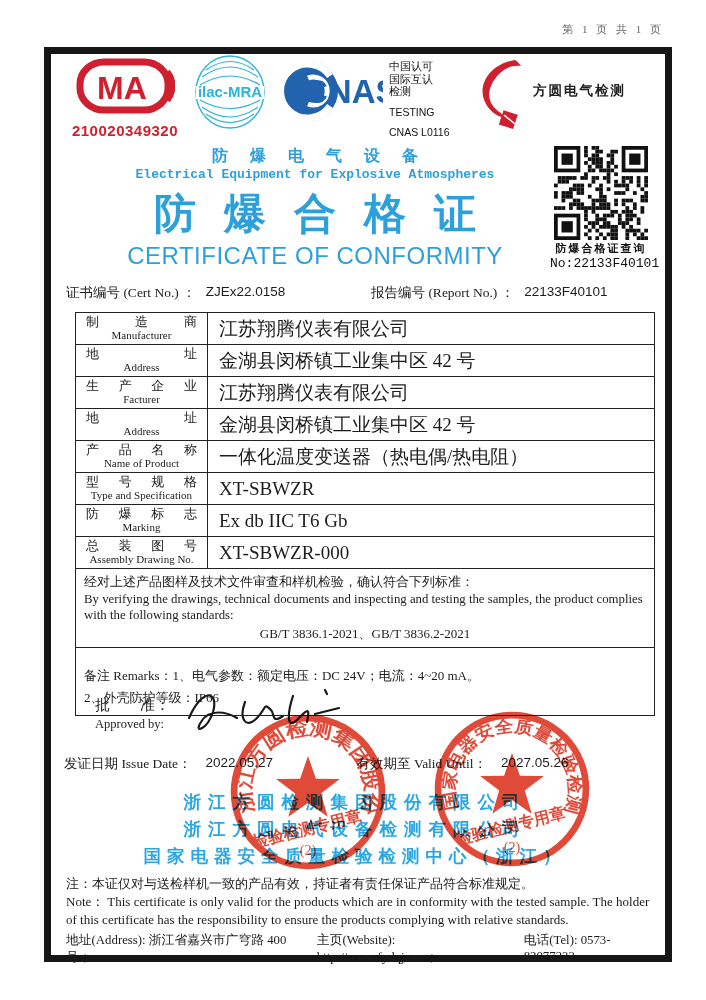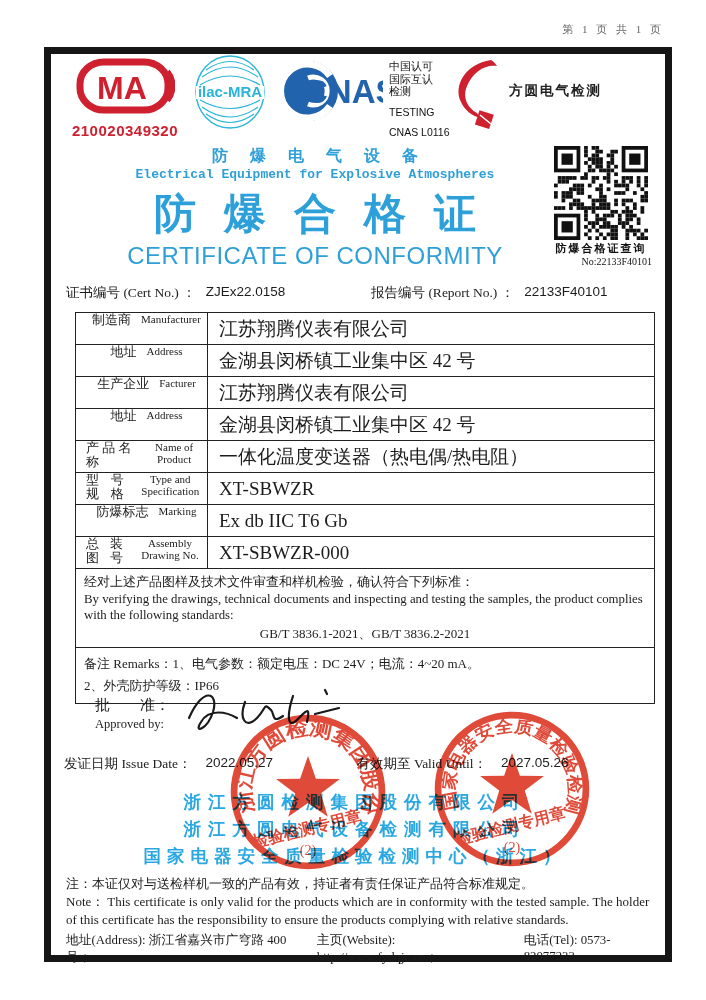--- a/index.html
+++ b/index.html
@@ -11,56 +11,56 @@
 
   
   .cma-wrap{left:70px;top:58px;width:110px;text-align:center;}
   .cma-num{margin-top:4px;font-size:15px;font-weight:bold;color:#cf2030;letter-spacing:.5px;
            font-family:"Liberation Sans",sans-serif;}
   .ilac-wrap{left:194px;top:55px;}
   .cnas-wrap{left:278px;top:58px;display:flex;align-items:flex-start;}
   .cnas-side{margin-left:6px;font-family:"Liberation Sans",sans-serif;line-height:1.15;margin-top:2px;}
   .cnas-side .zh{font-size:11px;color:#111;}
   .cnas-side .b{font-size:10.5px;font-weight:normal;color:#111;margin-top:8px;}
-  .fy-wrap{left:447px;top:56px;display:flex;align-items:center;}
+  .fy-wrap{left:471px;top:56px;display:flex;align-items:center;}
   .fy-label{margin-left:4px;margin-top:-8px;font-size:13.5px;font-weight:bold;color:#222;letter-spacing:2px;}
 
   
   .hdr-zh{left:80px;top:146px;width:470px;text-align:center;font-size:16px;font-weight:bold;
           color:#2f9fd8;letter-spacing:22px;text-indent:22px;}
   .hdr-en{left:80px;top:167px;width:470px;text-align:center;font-size:13px;font-weight:bold;
           color:#2f9fd8;font-family:Liberation Mono, monospace;}
   .big-title{left:60px;top:186px;width:510px;text-align:center;font-size:42px;font-weight:bold;
           color:#2da0d9;letter-spacing:28px;text-indent:28px;}
   .cert-en{left:60px;top:242px;width:510px;text-align:center;font-size:24px;color:#2f9fd8;
           font-family:"Liberation Sans",sans-serif;letter-spacing:.5px;}
   .qr-block{left:550px;top:146px;width:102px;text-align:center;}
   .qr-svg{width:94px;height:94px;display:block;margin:0 auto;}
   .qr-cap{font-size:11px;font-weight:bold;color:#111;letter-spacing:2px;margin-top:1px;}
-  .qr-no{font-size:10px;color:#111;font-family:Liberation Serif, serif;text-align:right;}
+  .qr-no{font-size:13px;color:#111;font-family:Liberation Mono, monospace;text-align:right;}
 
   
   .cert-line{left:66px;top:284px;width:580px;display:flex;font-size:13.5px;}
   .cert-line .grp{display:flex;}
   .cert-line .g1{width:305px;}
   .cert-line .val{margin-left:10px;font-family:"Liberation Sans",sans-serif;}
 
   
   .dtable{left:75px;top:312px;width:580px;border:1.4px solid #222;box-sizing:border-box;}
   .trow{display:flex;border-bottom:1px solid #222;height:31px;}
   .tlabel{width:132px;border-right:1px solid #222;box-sizing:border-box;
-          display:flex;flex-direction:row;justify-content:center;}
+          display:flex;flex-direction:column;justify-content:center;}
   .tlabel .zh{font-size:13px;text-align:justify;text-align-last:justify;padding:0 10px;line-height:1.1;}
   .tlabel .en{font-size:11px;text-align:center;line-height:1.05;margin-top:1px;}
   .tval{flex:1;display:flex;align-items:center;padding-left:11px;font-size:19px;}
   .cell-block{padding:4px 8px 4px 8px;border-bottom:1px solid #222;}
   .std-zh{font-size:13px;line-height:1.35;}
   .std-en{font-size:12.8px;line-height:1.3;}
   .std-gb{font-size:13px;margin-top:1px;text-align:center;}
-  .rem-block{padding:5px 8px 6px;}
+  .rem-block{padding:5px 8px 6px;margin-top:12px;}
   .rem-line{font-size:13px;line-height:1.7;}
 
   
   .appr-zh{left:95px;top:696px;font-size:15px;}
   .appr-en{left:95px;top:717px;font-size:12.5px;}
   .sign-svg{left:175px;top:678px;width:200px;height:66px;}
 
   
   .date-line{left:64px;top:755px;width:585px;display:flex;font-size:13.5px;}
   .date-line .g1{width:306px;display:flex;}

